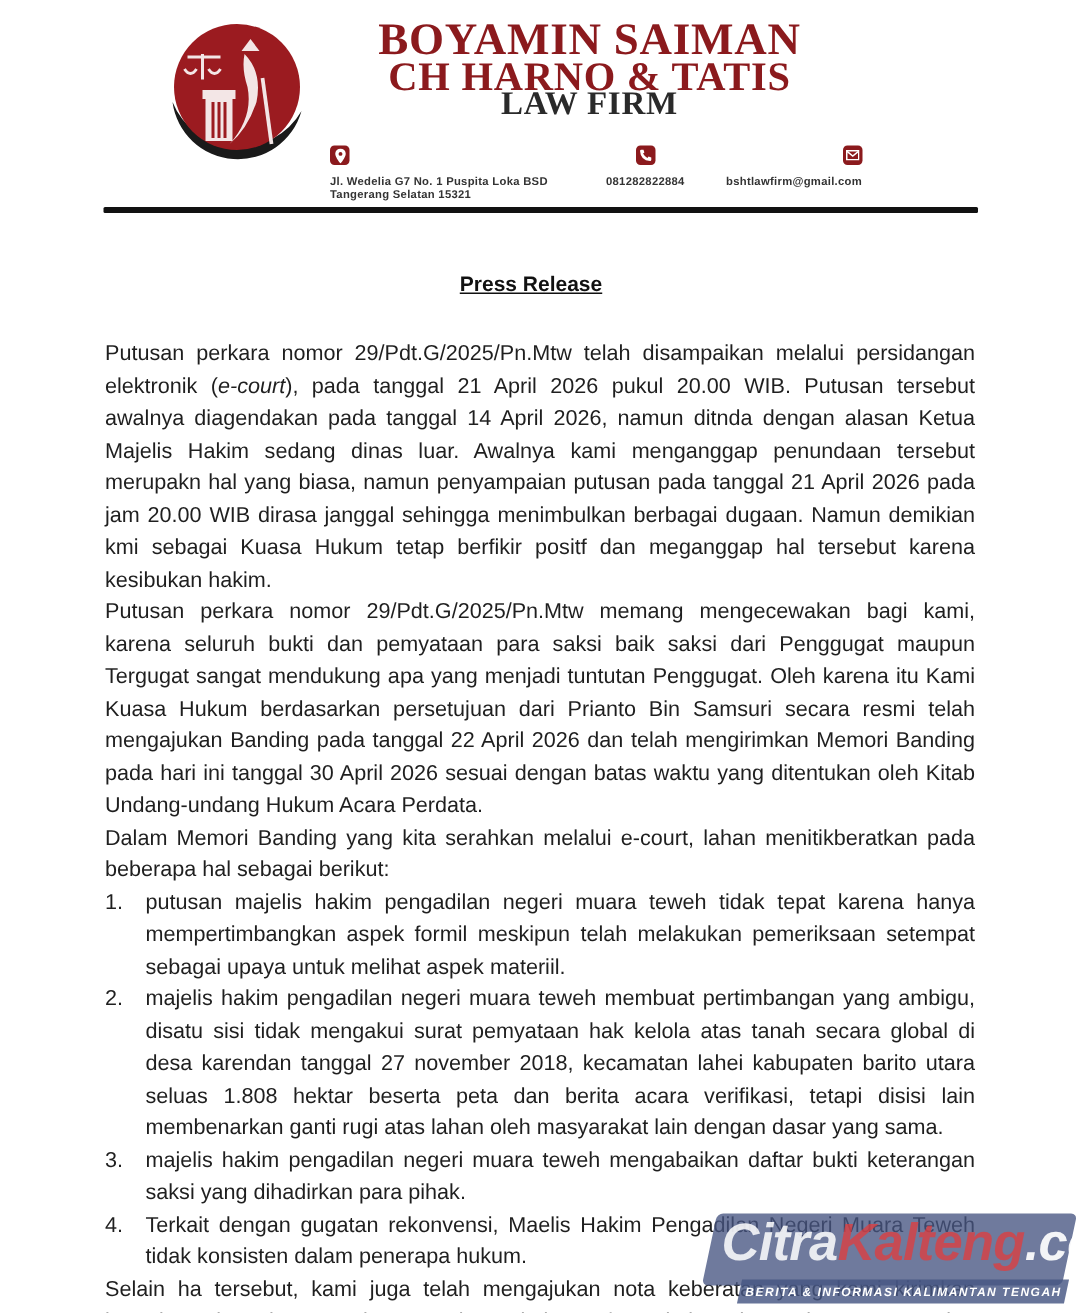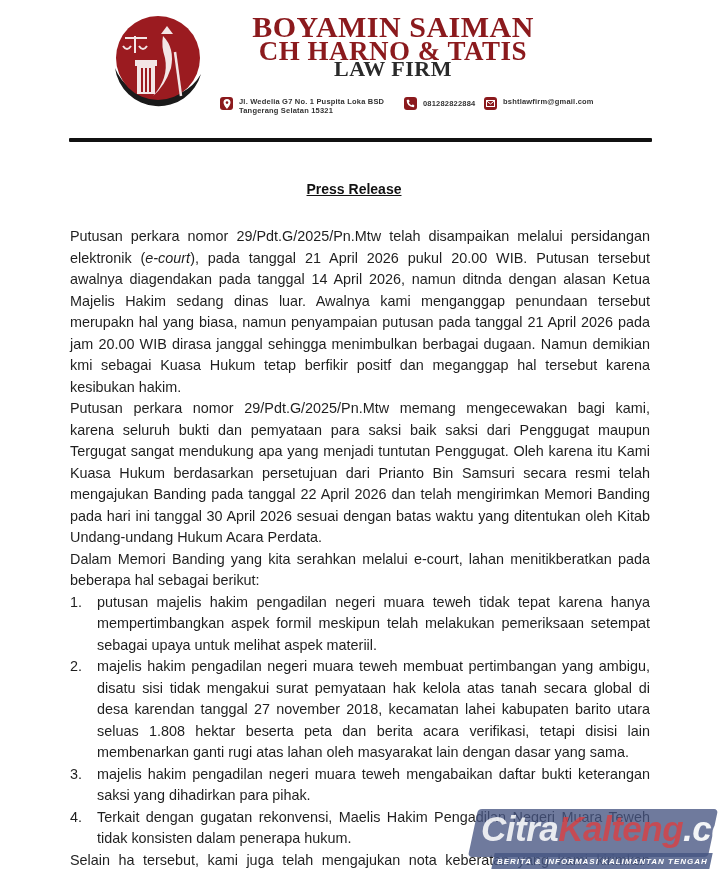--- a/index.html
+++ b/index.html
@@ -8,26 +8,26 @@
 
   .letterhead { position: absolute; left: 0; top: 0; width: 720px; height: 135px; }
   .logo { position: absolute; left: 105px; top: 8px; width: 106px; height: 106px; }
   .firm-name { position: absolute; left: 228px; width: 330px; text-align: center;
     font-family: "Liberation Serif", "DejaVu Serif", serif; font-weight: bold; letter-spacing: 0.5px; }
   .firm-line1 { top: 10px; font-size: 30px; color: #8b1a1d; }
   .firm-line2 { top: 36px; font-size: 27px; color: #8b1a1d; }
   .firm-line3 { top: 56px; font-size: 22px; color: #2a2a2a; }
 
   .contact { position: absolute; top: 97px; display: flex; align-items: flex-start; gap: 6px;
-    font-size: 7.5px; font-weight: bold; color: #333; line-height: 9px; letter-spacing: 0.2px; }
+    font-size: 7.5px; font-weight: bold; color: #333; line-height: 9px; letter-spacing: 0.2px; flex-direction: column; }
   .contact .ic { width: 13px; height: 13px; border-radius: 3px; background: #8b1a1d;
     display: flex; align-items: center; justify-content: center; flex-shrink: 0; }
   .contact-address { left: 220px; }
   .contact-phone { left: 404px; align-items: center; }
-  .contact-email { left: 484px; align-items: flex-start; }
+  .contact-email { left: 484px; align-items: flex-end; }
 
   .rule { position: absolute; left: 69px; top: 138px; width: 583px; height: 4px; background: #111; border-radius: 1px; }
 
   .doc-title { position: absolute; left: 0; width: 708px; top: 181px; text-align: center;
     font-size: 14px; font-weight: bold; text-decoration: underline; color: #111; }
 
   .body-text { position: absolute; left: 70px; top: 226px; width: 580px;
     font-size: 14.4px; line-height: 21.5px; color: #1f1f1f; text-align: justify; }
   .body-text p { margin: 0; }
   .body-text em { font-style: italic; }

